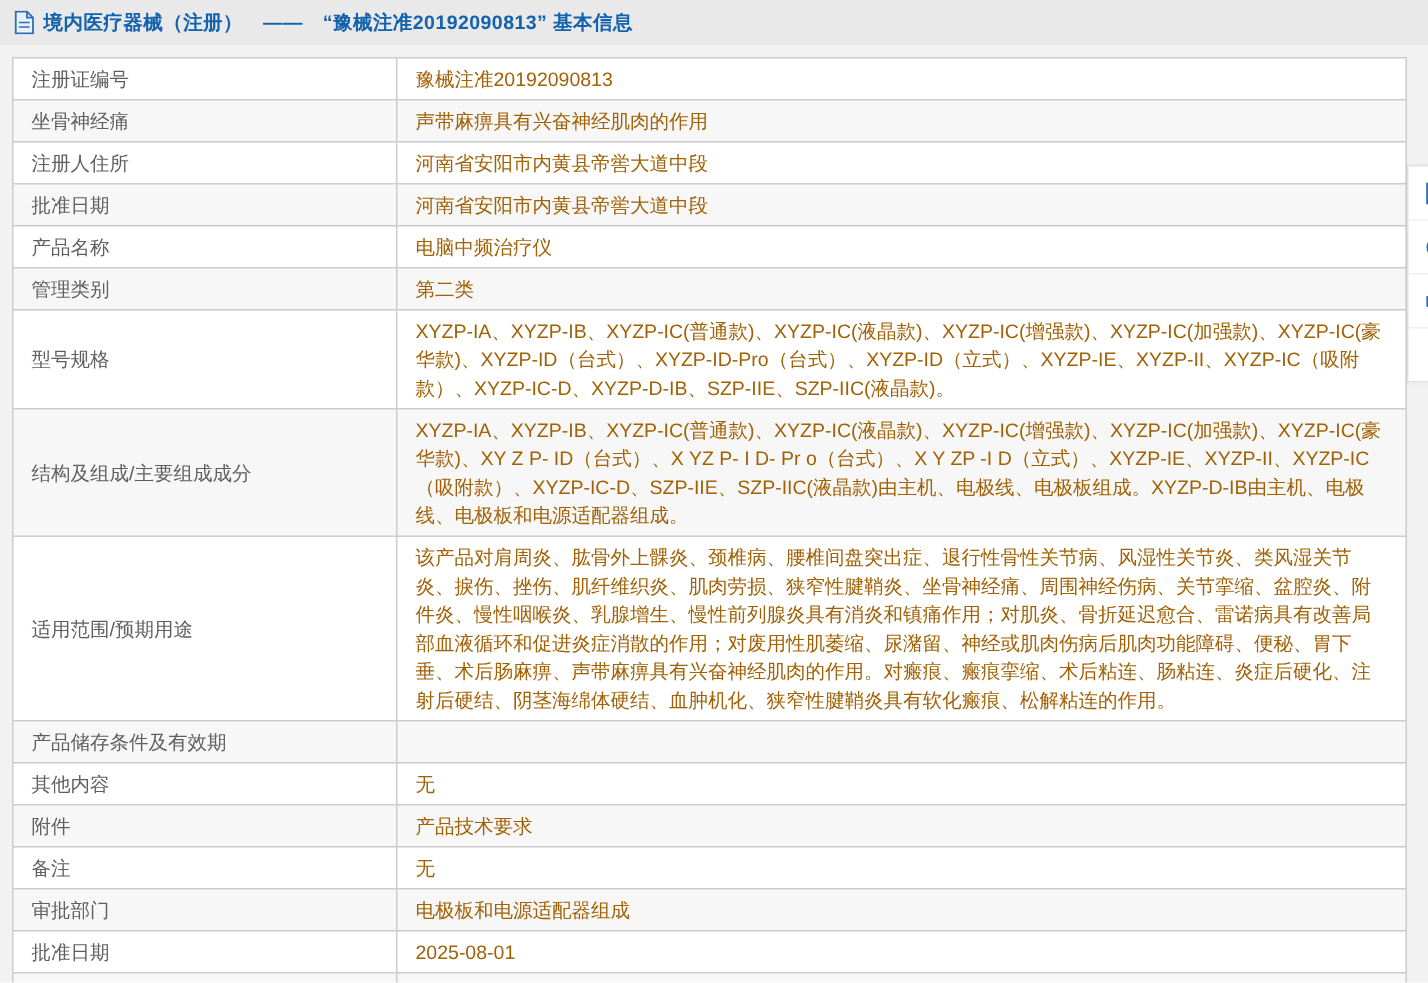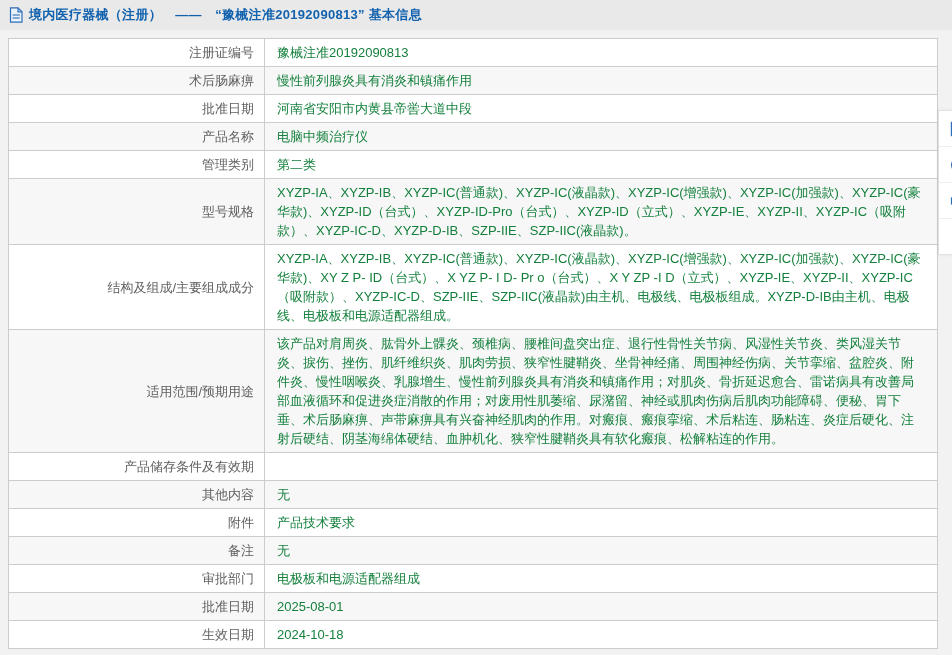--- a/index.html
+++ b/index.html
@@ -25,23 +25,23 @@
     border-collapse:collapse; background:#ffffff;
     table-layout:fixed;
   }
   .info-table td {
     border:1px solid #cccccc;
     font-size:13px; line-height:19px;
     padding:4px 12px; vertical-align:middle;
     word-break:break-all;
   }
   .info-table td.lbl {
-    width:233px; text-align:right; color:#5f5f5f; padding-right:10px;
+    width:233px; text-align:left; color:#5f5f5f; padding-right:10px;
   }
-  .info-table td.val { color:#15803d; }
+  .info-table td.val { color:#a16207; }
   .info-table tr:nth-child(even) { background:#f7f7f7; }
   
   .side-toolbar {
     position:absolute; top:110px; right:-26px; width:38px;
     background:#ffffff; border:1px solid #e2e2e2;
     box-shadow:0 0 4px rgba(0,0,0,.05);
   }
   .tool-cell {
     height:35px; display:flex; align-items:center; justify-content:center;
     border-bottom:1px solid #efefef; cursor:pointer;
@@ -61,22 +61,26 @@
   <span class="header-title">境内医疗器械（注册）　——　“豫械注准20192090813” 基本信息</span>
 </div>
 
 <table class="info-table">
   <tbody>
     <tr>
       <td class="lbl">注册证编号</td>
       <td class="val">豫械注准20192090813</td>
     </tr>
     <tr>
-      <td class="lbl">术后肠麻痹</td>
-      <td class="val">慢性前列腺炎具有消炎和镇痛作用</td>
+      <td class="lbl">坐骨神经痛</td>
+      <td class="val">声带麻痹具有兴奋神经肌肉的作用</td>
+    </tr>
+    <tr>
+      <td class="lbl">注册人住所</td>
+      <td class="val">河南省安阳市内黄县帝喾大道中段</td>
     </tr>
     <tr>
       <td class="lbl">批准日期</td>
       <td class="val">河南省安阳市内黄县帝喾大道中段</td>
     </tr>
     <tr>
       <td class="lbl">产品名称</td>
       <td class="val">电脑中频治疗仪</td>
     </tr>
     <tr>

